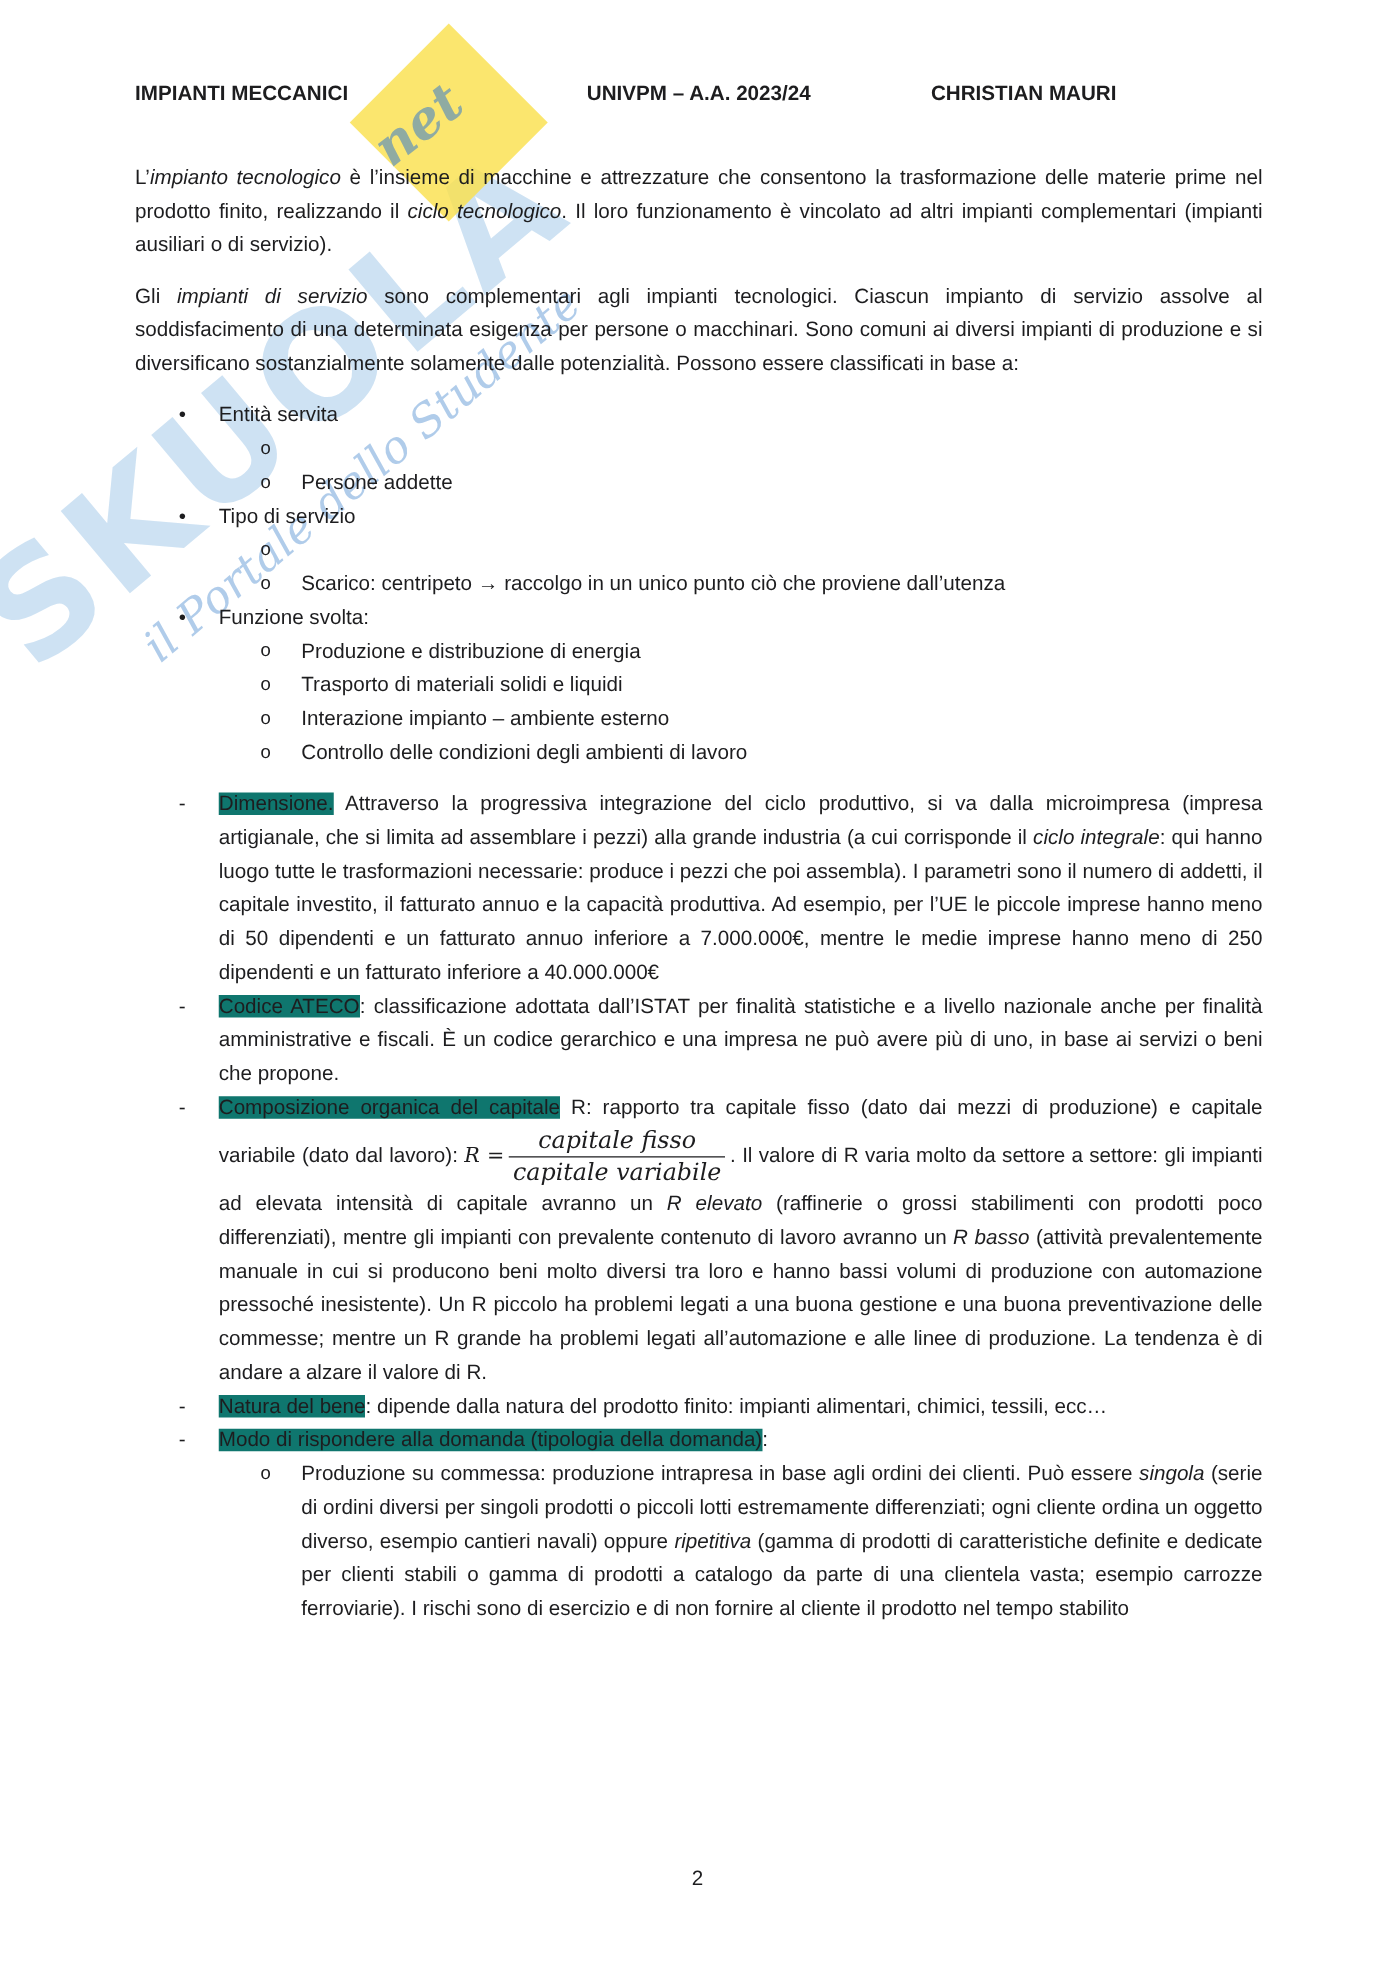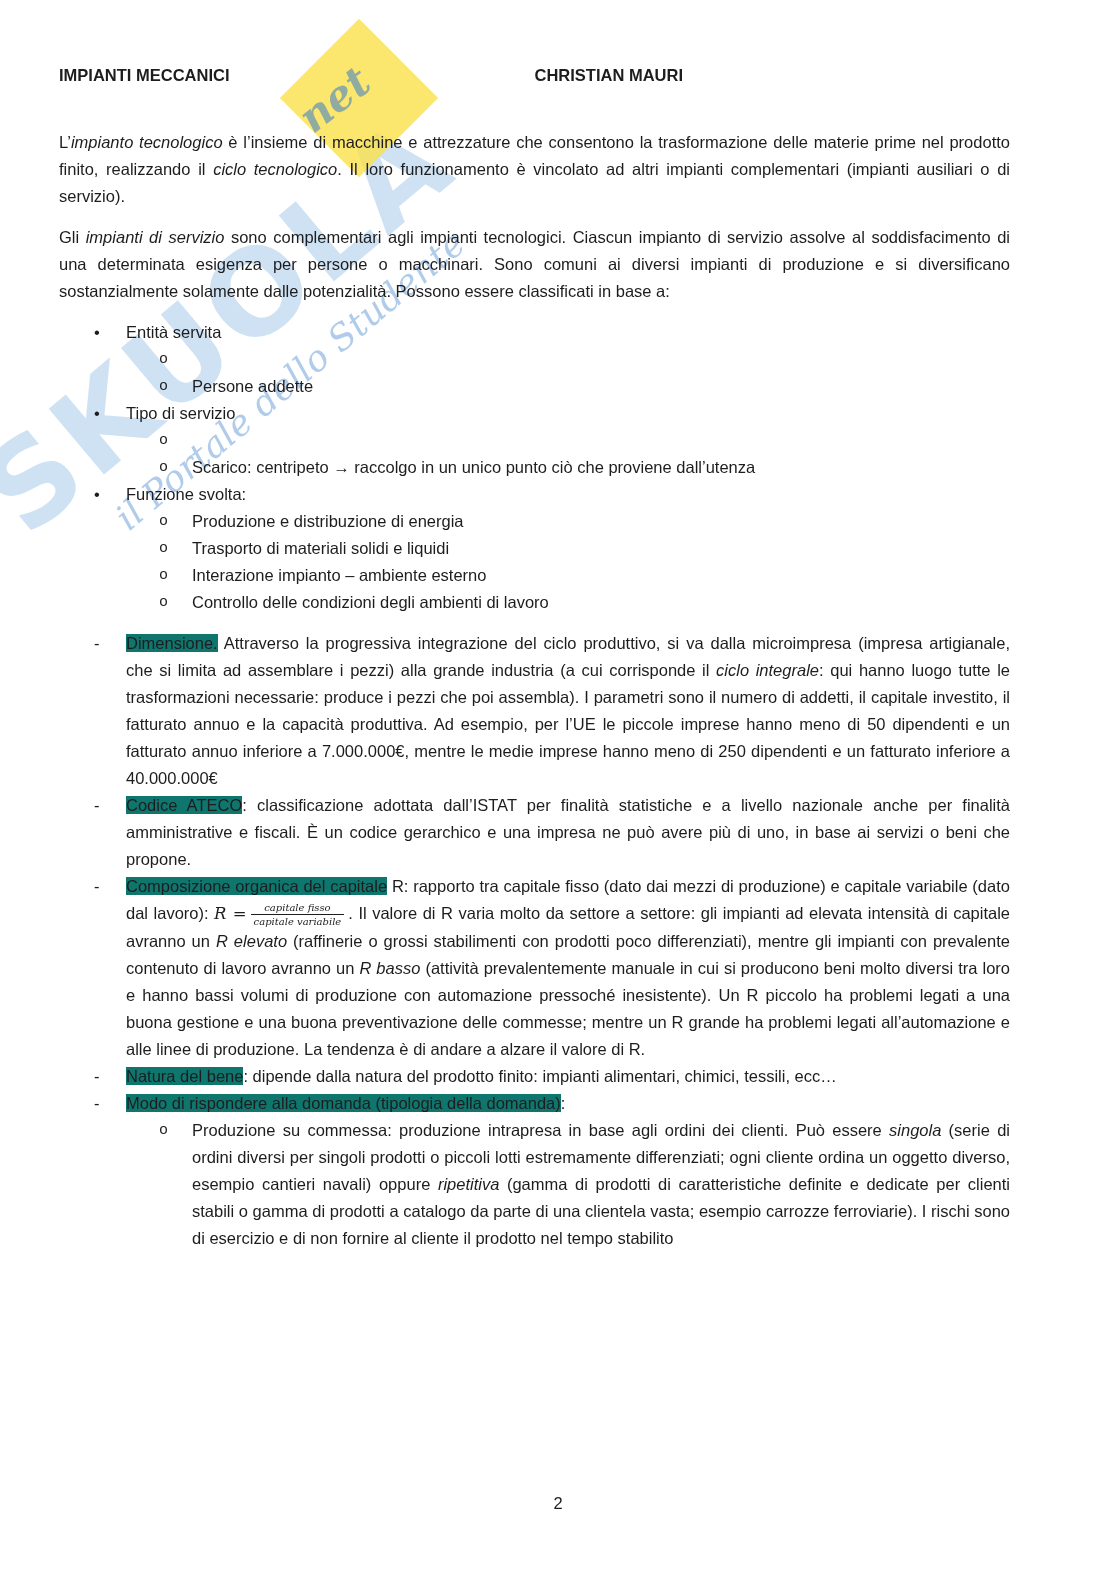--- a/index.html
+++ b/index.html
@@ -27,21 +27,21 @@
     font-family:"DejaVu Serif",serif;font-style:italic;font-weight:700;font-size:42px;
     color:rgba(72,132,196,0.60);
   }
   .wm-tagline{
     position:absolute;left:112px;top:512px;transform:rotate(-40deg);transform-origin:left top;
     font-family:"DejaVu Serif",serif;font-style:italic;font-size:36px;
     color:rgba(112,162,216,0.55);white-space:nowrap;
   }
 
   
-  .content{position:relative;z-index:1;padding:62px 106px 0 59px}
+  .content{position:relative;z-index:1;padding:62px 106px 0 108px}
   .docheader{display:flex;font-weight:700;margin-bottom:40px}
   .h-left{flex:1;text-align:left}
   .h-center{flex:1.4;text-align:center}
   .h-right{flex:1;text-align:left}
 
   .para{margin:0 0 14px;text-align:justify}
   .heading{margin:13px 0 14px}
   .list{margin:0 0 14px}
   .gap-top{margin-top:10px}
 
@@ -52,21 +52,21 @@
   .mk.circle{font-family:"Liberation Mono","DejaVu Sans Mono",monospace;font-size:15px}
   .li .txt{flex:1}
 
   
   .i{font-style:italic}
   .b{font-weight:700}
   .hl{background:#0f766e}
   .m{font-family:"DejaVu Serif",serif;font-style:italic}
   .frac{
     display:inline-block;text-align:center;vertical-align:middle;
-    font-family:"DejaVu Serif",serif;font-style:italic;font-size:10px;line-height:1.3;margin:0 4px;
+    font-family:"DejaVu Serif",serif;font-style:italic;font-size:19px;line-height:1.3;margin:0 4px;
   }
   .frac .num{display:block;border-bottom:1px solid #1d1d1f;padding:0 3px}
   .frac .den{display:block;padding:0 3px}
 
   .docfooter{position:absolute;left:0;right:0;bottom:62px;text-align:center;z-index:1}
 </style>
 </head>
 <body>
 
 <div class="page">
@@ -75,20 +75,21 @@
     <div class="wm-word">SKUOLA</div>
     <div class="wm-diamond"></div>
     <div class="wm-net">net</div>
     <div class="wm-tagline">il Portale dello Studente</div>
   </div>
 
   <div class="content">
 
     <header class="docheader">
       <span class="h-left">IMPIANTI MECCANICI</span>
+      <span class="h-center">UNIVPM – A.A. 2023/24</span>
       <span class="h-right">CHRISTIAN MAURI</span>
     </header>
 
     <p class="para"><span>L’</span><span class="i">impianto tecnologico</span><span> è l’insieme di macchine e attrezzature che consentono la trasformazione delle materie prime nel prodotto finito, realizzando il </span><span class="i">ciclo tecnologico</span><span>. Il loro funzionamento è vincolato ad altri impianti complementari (impianti ausiliari o di servizio).</span></p>
 
     <p class="para"><span>Gli </span><span class="i">impianti di servizio</span><span> sono complementari agli impianti tecnologici. Ciascun impianto di servizio assolve al soddisfacimento di una determinata esigenza per persone o macchinari. Sono comuni ai diversi impianti di produzione e si diversificano sostanzialmente solamente dalle potenzialità. Possono essere classificati in base a:</span></p>
 
     <div class="list gap-top">
       <div class="li lvl1">
         <span class="mk">•</span>

